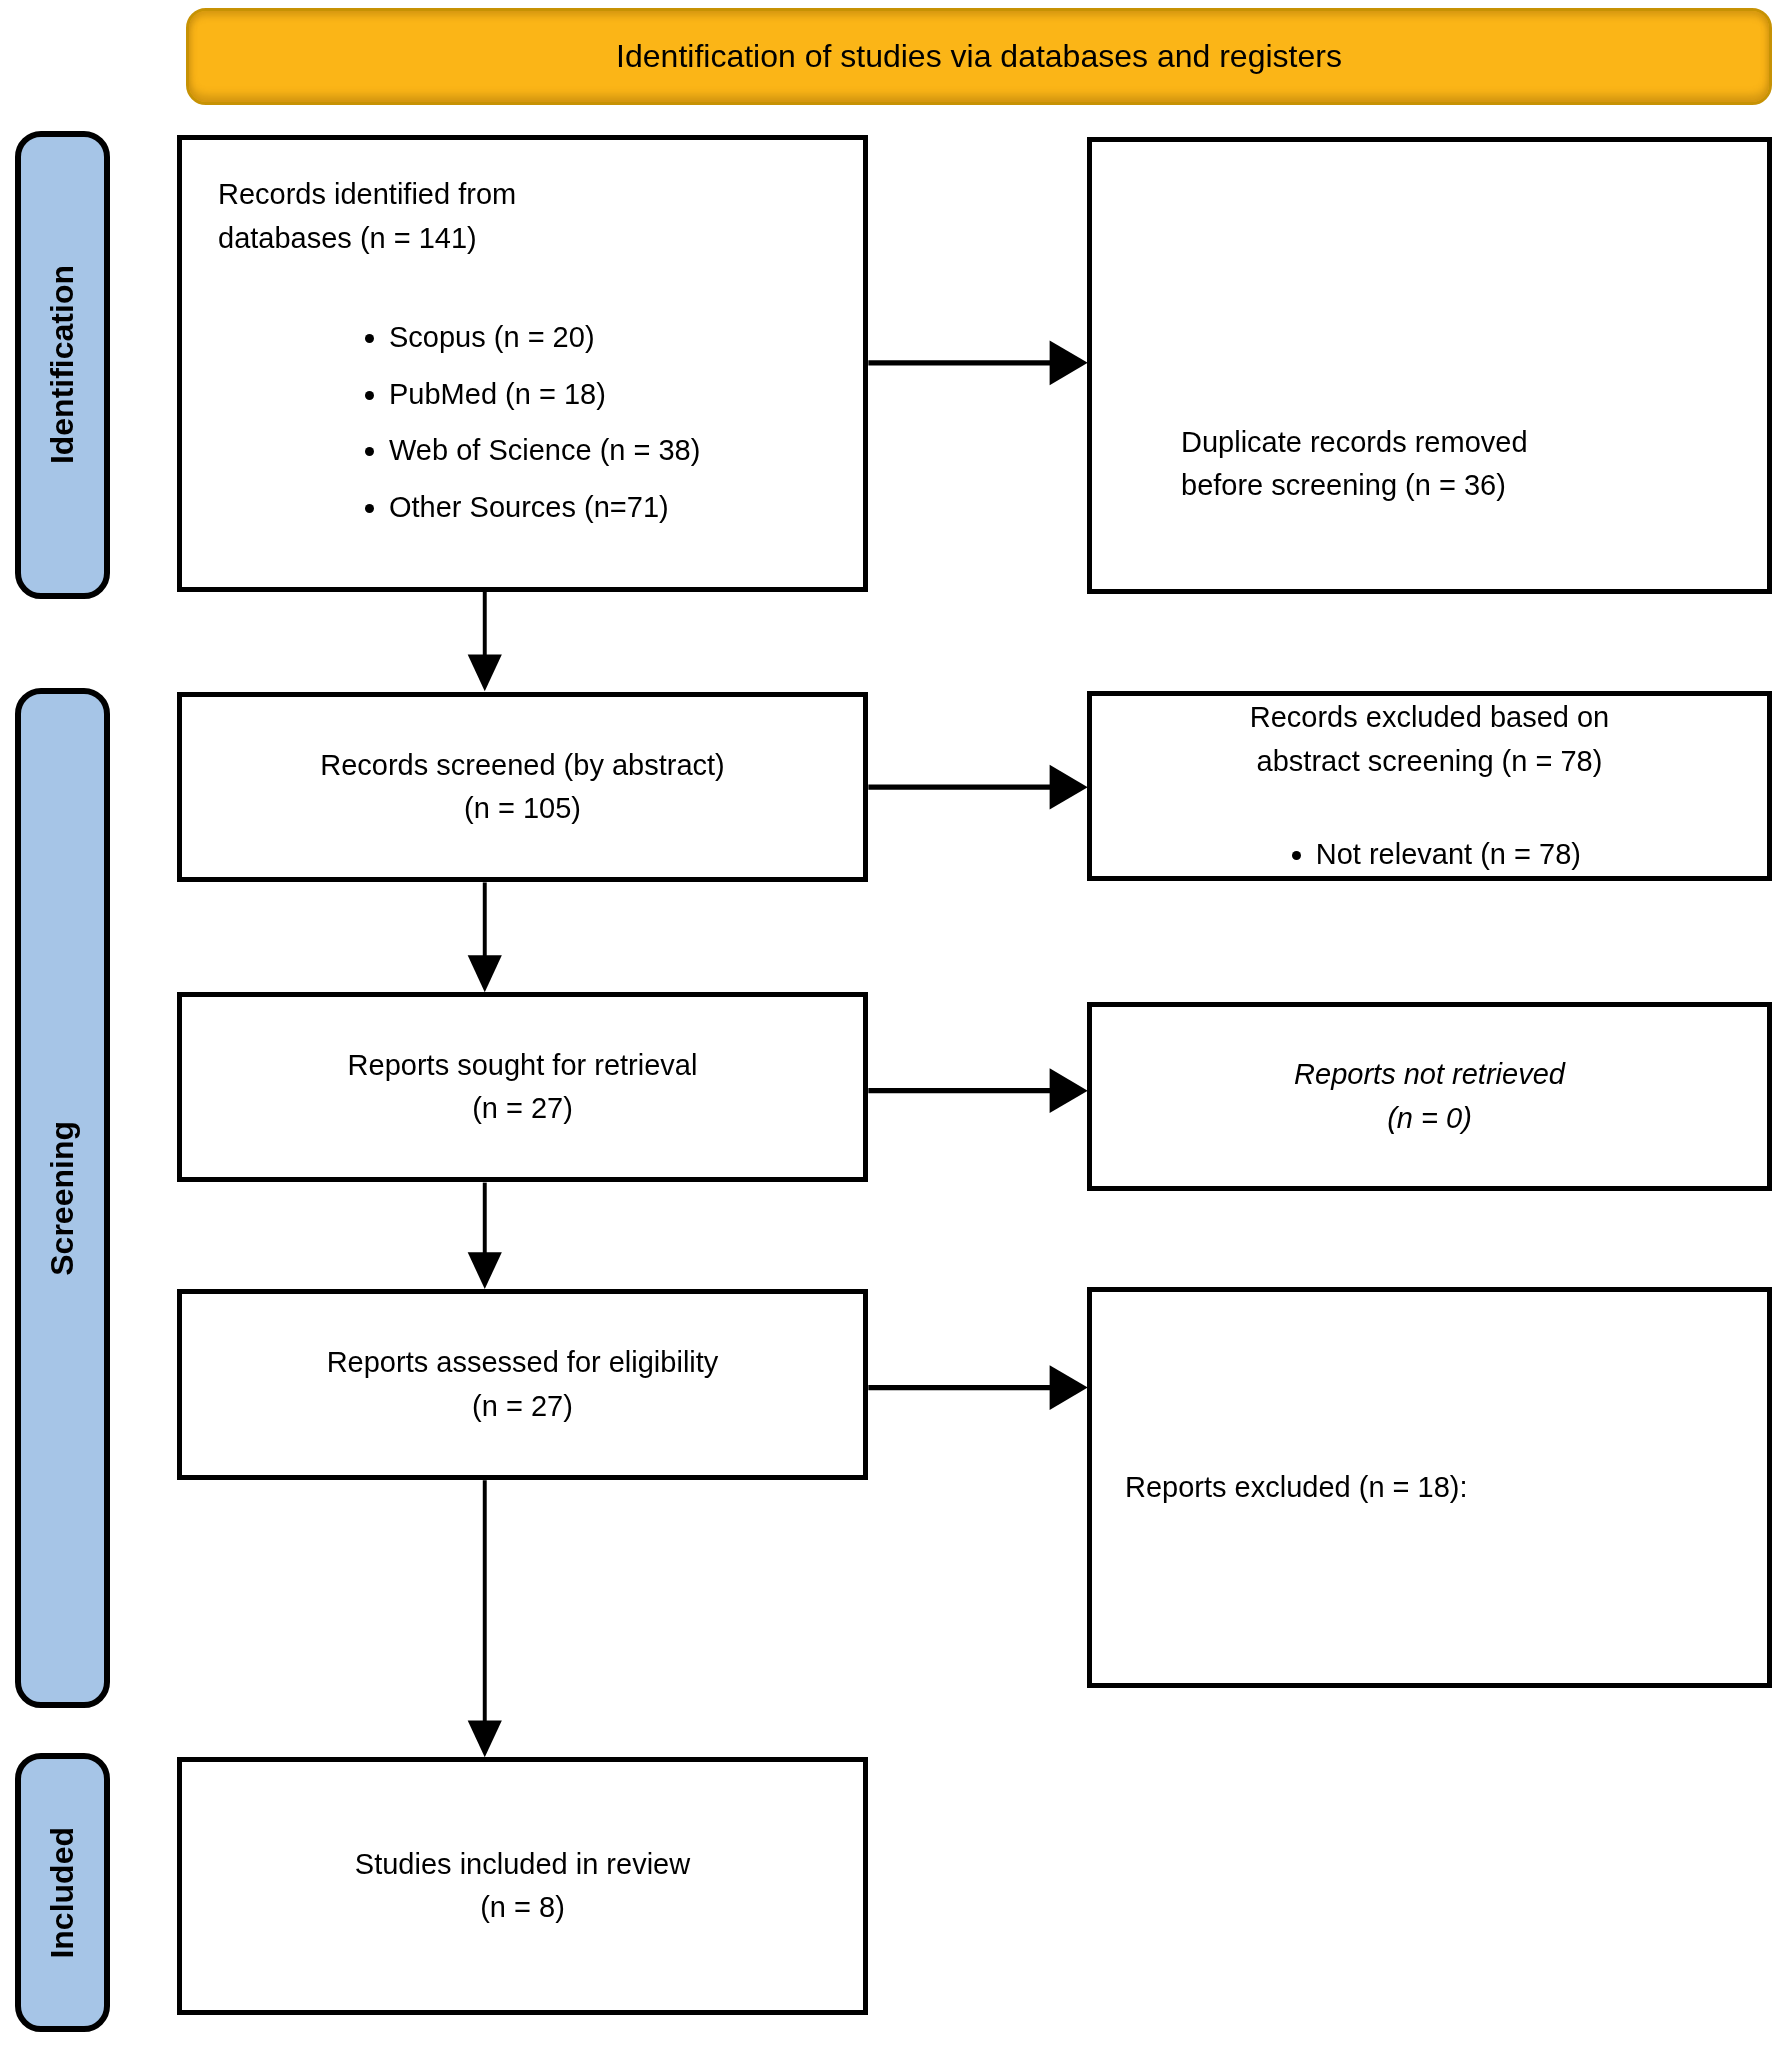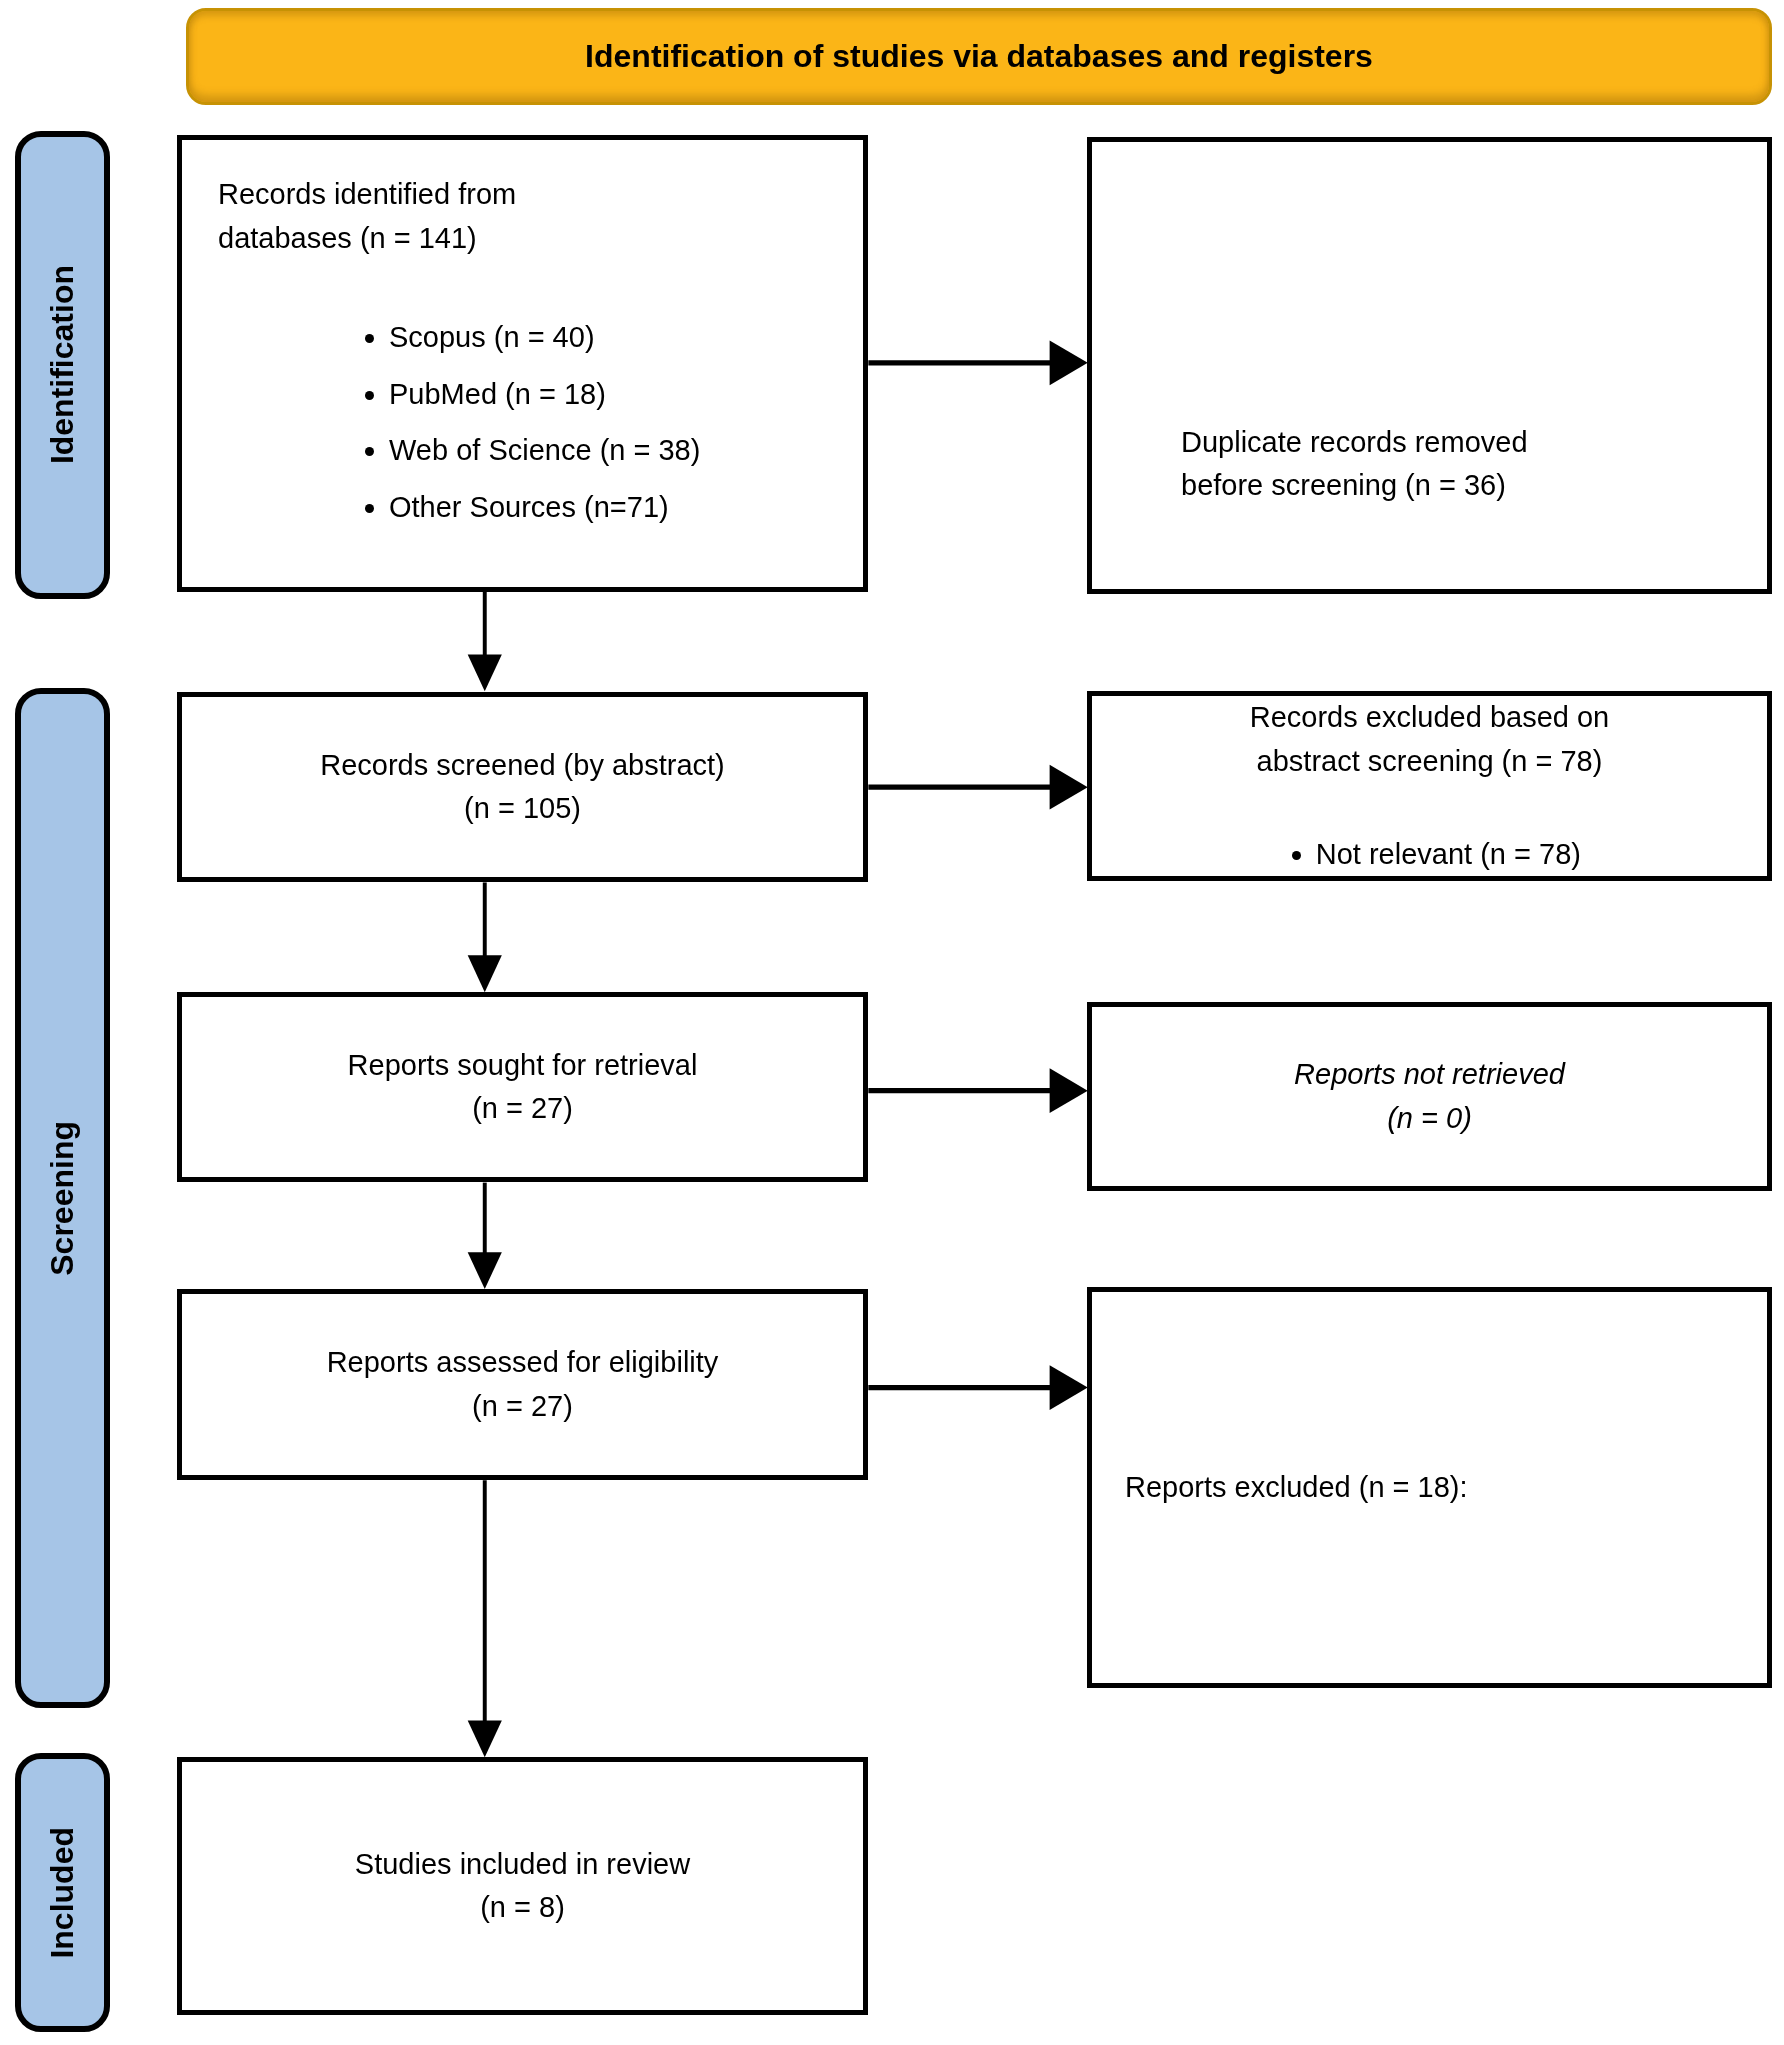--- a/index.html
+++ b/index.html
@@ -24,21 +24,21 @@
   .banner {
     position: absolute;
     left: 186px; top: 8px;
     width: 1586px; height: 97px;
     box-sizing: border-box;
     background: var(--banner-fill);
     border: 3.3px solid var(--banner-border);
     border-radius: 20px;
     box-shadow: inset 0 5.3px 6.6px rgba(120,80,0,0.25), inset 0 -6.6px 8px rgba(120,80,0,0.3);
     display: flex; align-items: center; justify-content: center;
-    font-size: 32px; font-weight: bold;
+    font-size: 32px; font-weight: normal;
   }
   .stage {
     position: absolute;
     left: 14.5px; width: 95px;
     box-sizing: border-box;
     background: var(--stage-fill);
     border: 6.6px solid var(--stage-border);
     border-radius: 26px;
     display: flex; align-items: center; justify-content: center;
   }
@@ -108,21 +108,21 @@
     <span class="vtext">Screening</span>
   </div>
   <div class="stage" id="stage-included">
     <span class="vtext">Included</span>
   </div>
 
   <div class="box lcol" id="box-records-identified">
     <div class="box-text">Records identified from
 databases (n = 141)</div>
     <ul class="bullets">
-        <li>Scopus (n = 40)</li>
+        <li>Scopus (n = 20)</li>
         <li>PubMed (n = 18)</li>
         <li>Web of Science (n = 38)</li>
         <li>Other Sources (n=71)</li>
       </ul>
   </div>
 
   <div class="box rcol" id="box-duplicates">
     <div class="box-text">Duplicate records removed
 before screening (n = 36)</div>
   </div>

